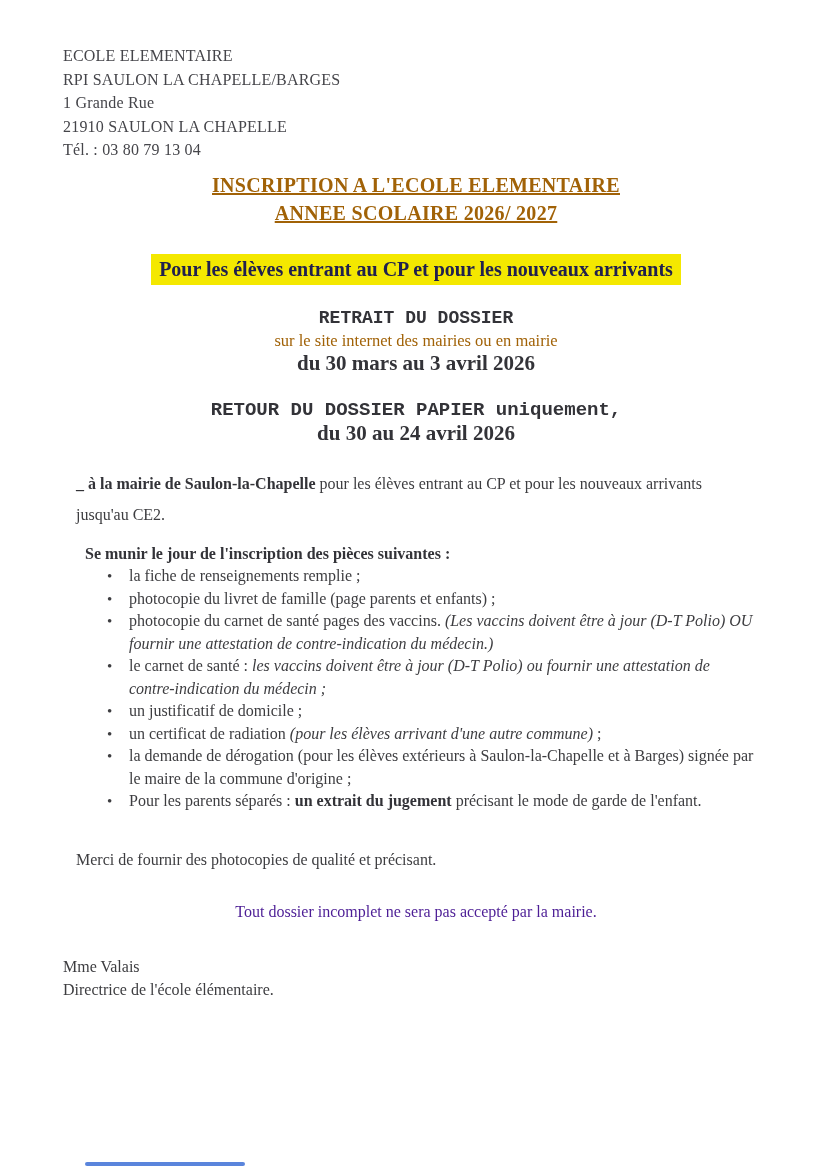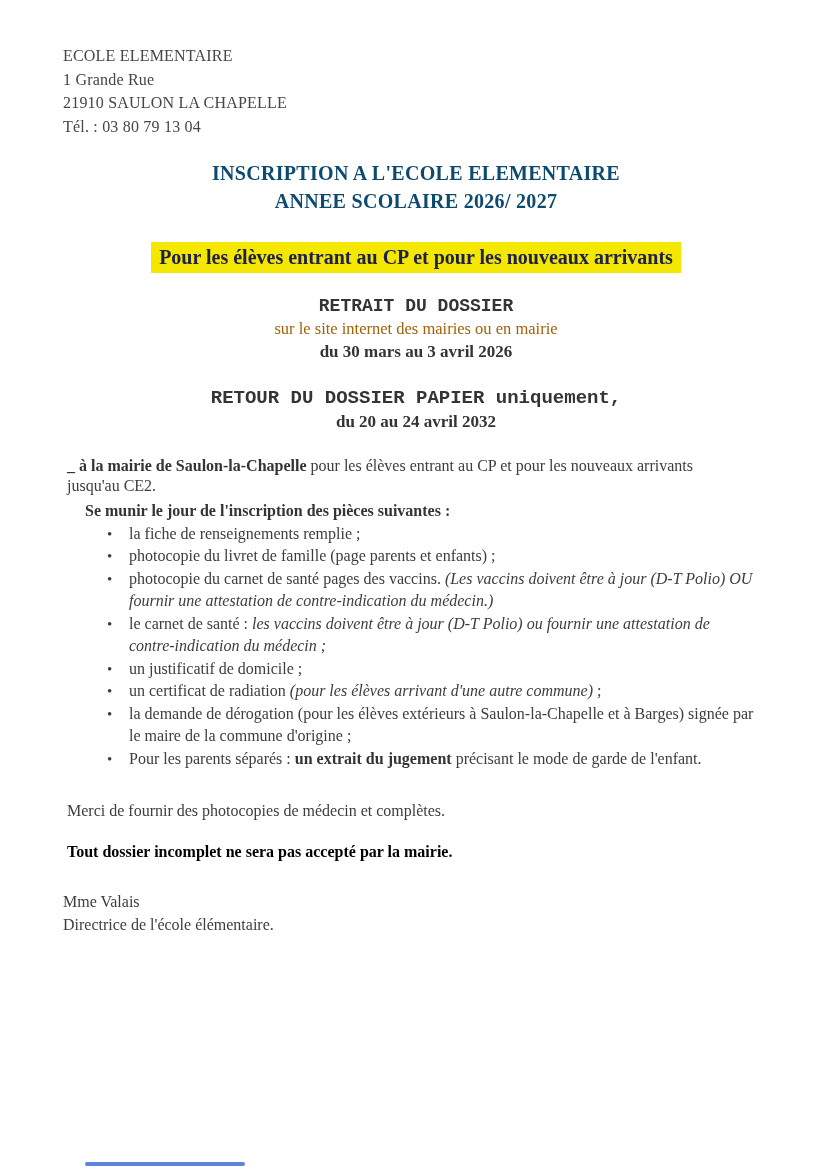--- a/index.html
+++ b/index.html
@@ -18,27 +18,28 @@
     color: #3d3d40;
     overflow: hidden;
   }
   .header-block {
     font-size: 16px;
     line-height: 23.5px;
     letter-spacing: 0.2px;
     color: #45454a;
   }
   .doc-title {
-    margin-top: 21px;
+    margin-top: 9px;
     text-align: center;
     font-weight: bold;
     font-size: 20px;
     line-height: 28px;
-    color: #0c4a6e;
+    color: #a16207;
     letter-spacing: 0.3px;
+    text-decoration: underline;
   }
   .highlight-row {
     margin-top: 27px;
     text-align: center;
   }
   .highlight-bar {
     display: inline-block;
     font-weight: bold;
     font-size: 20px;
     line-height: 24px;
@@ -57,28 +58,28 @@
     font-family: Liberation Mono, monospace;
   }
   .h2-large { font-size: 19px; }
   .subline {
     font-size: 16.5px;
     line-height: 22px;
     color: #a16207;
   }
   .dates {
     font-weight: bold;
-    font-size: 17px;
+    font-size: 21px;
     line-height: 23px;
     color: #333338;
   }
   .para {
-    margin: 4px;
+    margin: 13px;
     font-size: 16px;
-    line-height: 20px;
+    line-height: 31px;
   }
   .mairie-para { margin-top: 23px; padding-right: 40px; }
   .mairie-para .lead { font-weight: bold; color: #333338; }
   .pieces-block { padding-left: 22px; }
   .pieces-intro {
     font-weight: bold;
     font-size: 16px;
     line-height: 22.5px;
     color: #333338;
   }
@@ -96,22 +97,23 @@
   ul.pieces-list li::before {
     content: "\2022";
     position: absolute;
     left: 0;
     top: 0;
     font-size: 15px;
   }
   .closing-thanks { margin-top: 31px; }
   .closing-warning {
     margin-top: 21px;
-    font-weight: bold;
-    color: #000000;
+    font-weight: normal;
+    color: #4c1d95;
+    text-align: center;
   }
   .signature-block {
     margin-top: 28px;
     font-size: 16px;
     line-height: 23px;
   }
   .scan-artifact {
     position: absolute;
     left: 85px;
     top: 1162px;
@@ -121,20 +123,21 @@
     opacity: 0.9;
   }
 </style>
 </head>
 <body>
 
 <div class="page">
 
   <div class="header-block">
     <div>ECOLE ELEMENTAIRE</div>
+    <div>RPI SAULON LA CHAPELLE/BARGES</div>
     <div>1 Grande Rue</div>
     <div>21910 SAULON LA CHAPELLE</div>
     <div>Tél. : 03 80 79 13 04</div>
   </div>
 
   <div class="doc-title">
     <div>INSCRIPTION A L'ECOLE ELEMENTAIRE</div>
     <div>ANNEE SCOLAIRE 2026/ 2027</div>
   </div>
 
@@ -143,41 +146,41 @@
   </div>
 
   <div class="center-block retrait-block">
     <div class="h2">RETRAIT DU DOSSIER</div>
     <div class="subline">sur le site internet des mairies ou en mairie</div>
     <div class="dates">du 30 mars au 3 avril 2026</div>
   </div>
 
   <div class="center-block retour-block">
     <div class="h2 h2-large">RETOUR DU DOSSIER PAPIER uniquement,</div>
-    <div class="dates">du 20 au 24 avril 2032</div>
+    <div class="dates">du 30 au 24 avril 2026</div>
   </div>
 
   <p class="para mairie-para"><span class="lead">_ à la mairie de Saulon-la-Chapelle</span><span> pour les élèves entrant au CP et pour les nouveaux arrivants jusqu'au CE2.</span></p>
 
 
   <div class="pieces-block">
     <div class="pieces-intro">Se munir le jour de l'inscription des pièces suivantes :</div>
     <ul class="pieces-list" id="pieces-list">
         <li><span>la fiche de renseignements remplie ;</span></li>
         <li><span>photocopie du livret de famille (page parents et enfants) ;</span></li>
         <li><span>photocopie du carnet de santé pages des vaccins. </span><span style="font-style: italic;">(Les vaccins doivent être à jour (D-T Polio) OU fournir une attestation de contre-indication du médecin.)</span></li>
         <li><span>le carnet de santé : </span><span style="font-style: italic;">les vaccins doivent être à jour (D-T Polio) ou fournir une attestation de contre-indication  du médecin ;</span></li>
         <li><span>un justificatif de domicile ;</span></li>
         <li><span>un certificat de radiation </span><span style="font-style: italic;">(pour les élèves arrivant d'une autre commune)</span><span> ;</span></li>
         <li><span>la demande de dérogation (pour les élèves extérieurs à Saulon-la-Chapelle et à Barges) signée par le maire de la commune d'origine ;</span></li>
         <li><span>Pour les parents séparés : </span><span style="font-weight: bold; color: rgb(51, 51, 56);">un extrait du jugement</span><span> précisant le mode de garde de l'enfant.</span></li>
       </ul>
   </div>
 
-  <p class="para closing-thanks">Merci de fournir des photocopies de médecin et complètes.</p>
+  <p class="para closing-thanks">Merci de fournir des photocopies de qualité et précisant.</p>
 
   <p class="para closing-warning">Tout dossier incomplet ne sera pas accepté par la mairie.</p>
 
   <div class="signature-block">
     <div>Mme Valais</div>
     <div>Directrice de l'école élémentaire.</div>
   </div>
 
   <div class="scan-artifact" id="scan-artifact" style="background: rgb(72, 120, 216);"></div>
 

